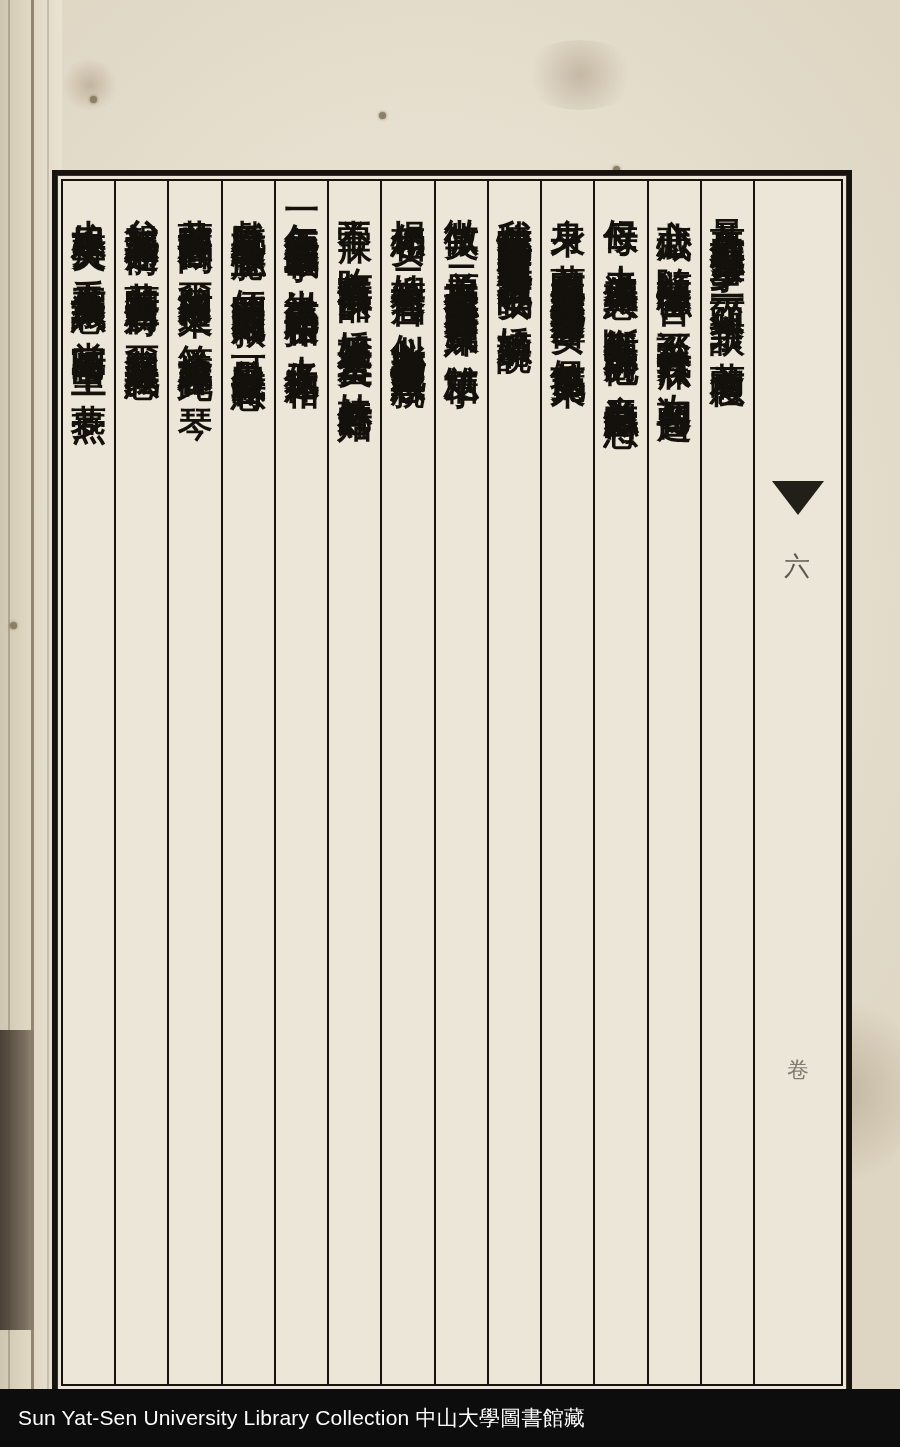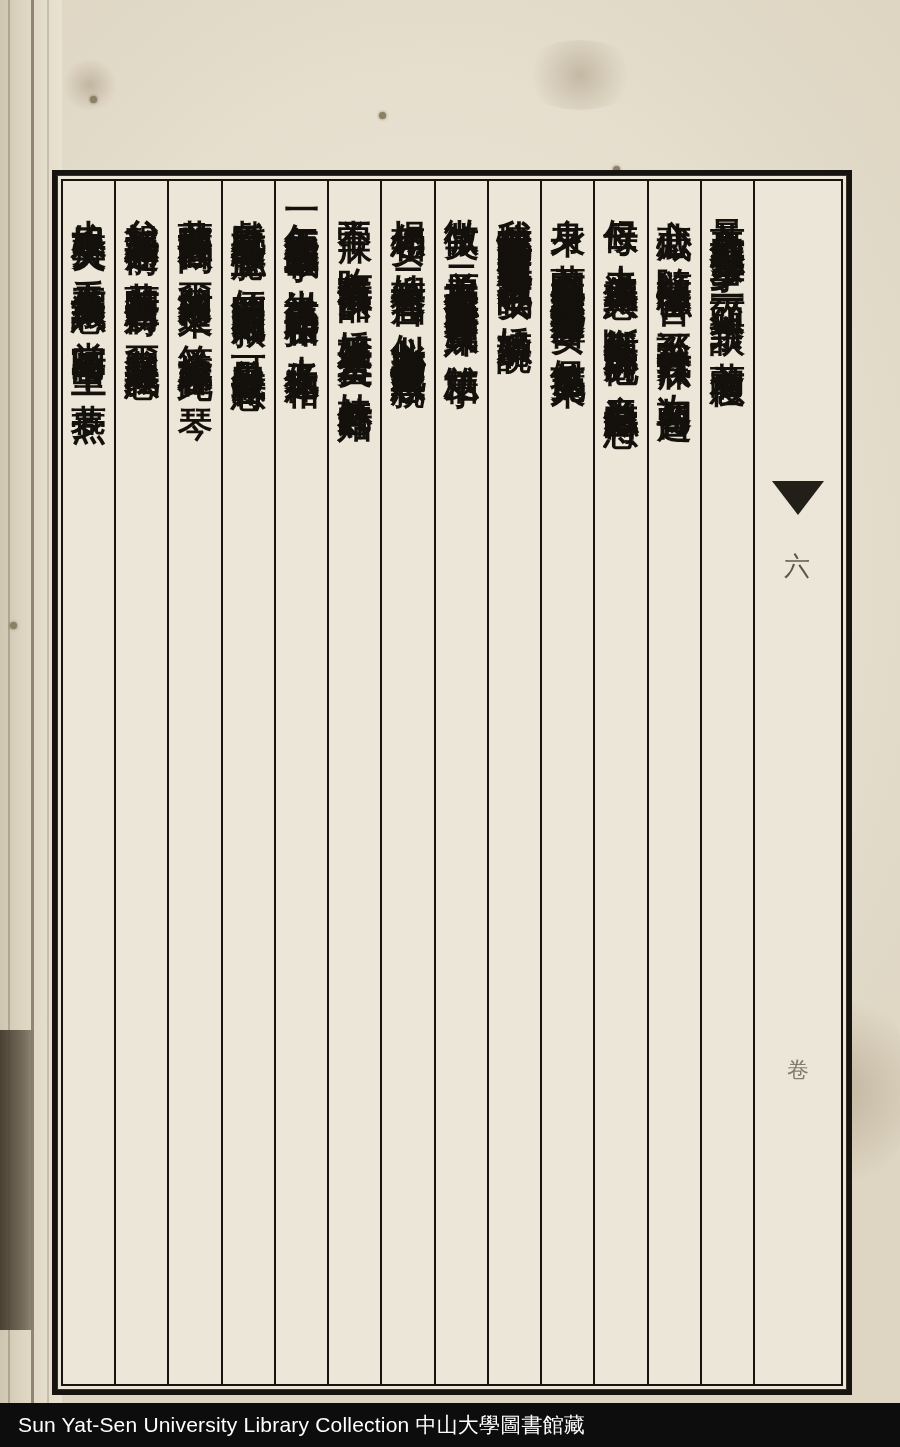--- a/index.html
+++ b/index.html
@@ -161,21 +161,21 @@
     font-family: "DejaVu Serif", serif;
     white-space: pre;
     height: 1160px;
     overflow: hidden;
   }
 
   
   .footer-bar {
     position: absolute;
     left: 0; right: 0; bottom: 0;
-    height: 44px;
+    height: 58px;
     background: #0d0d0d;
     display: flex;
     align-items: center;
     padding-left: 18px;
     box-sizing: border-box;
   }
   .footer-bar span {
     color: #ffffff;
     font-size: 21px;
     font-family: "Liberation Sans", sans-serif;

